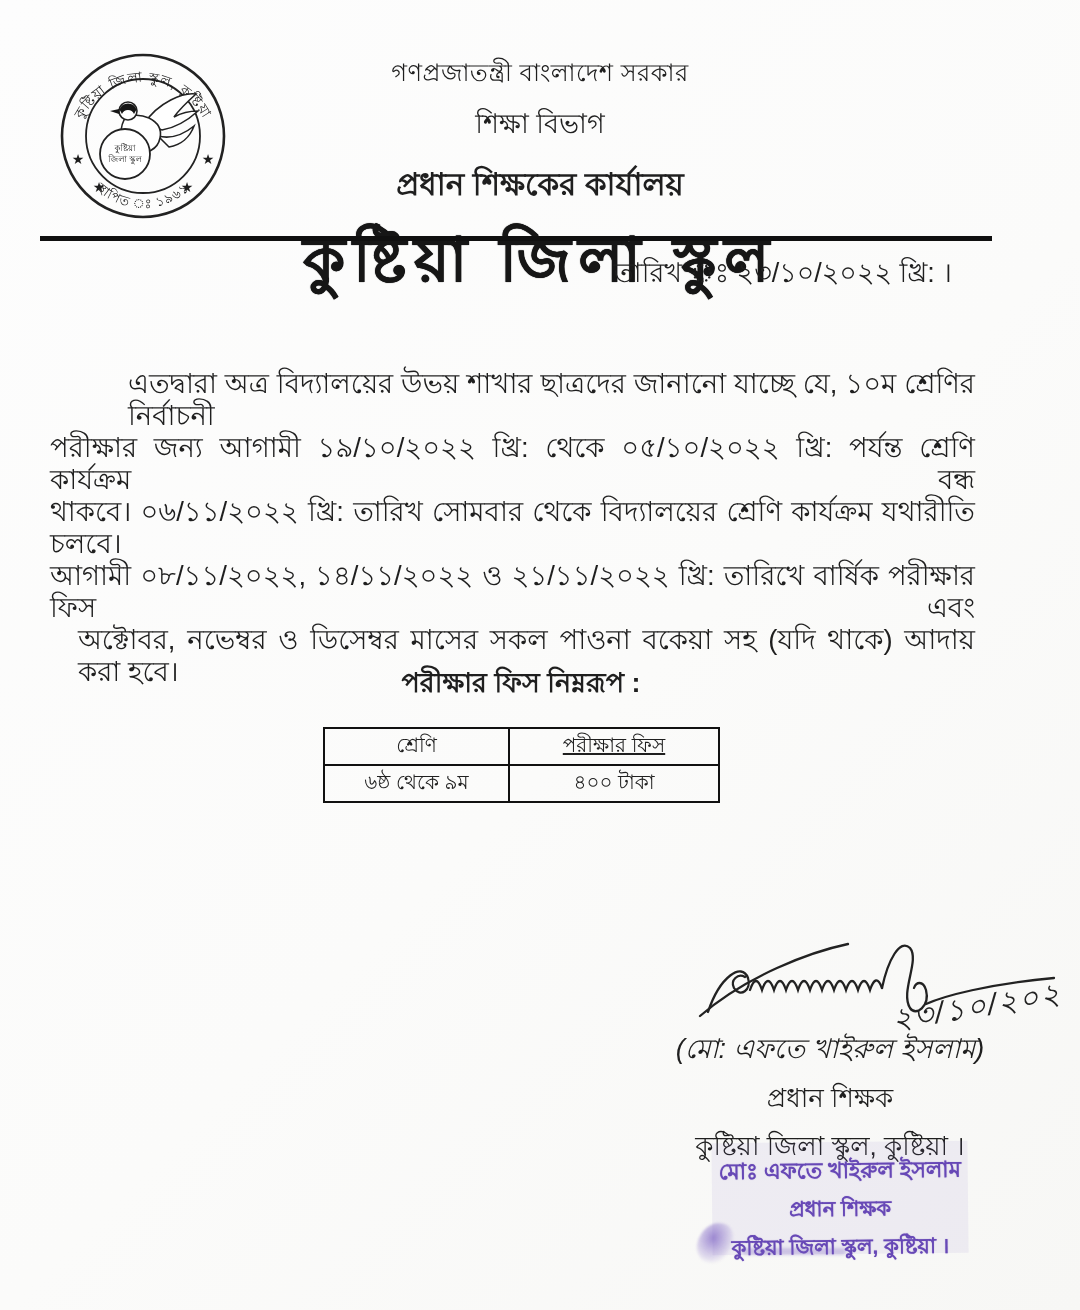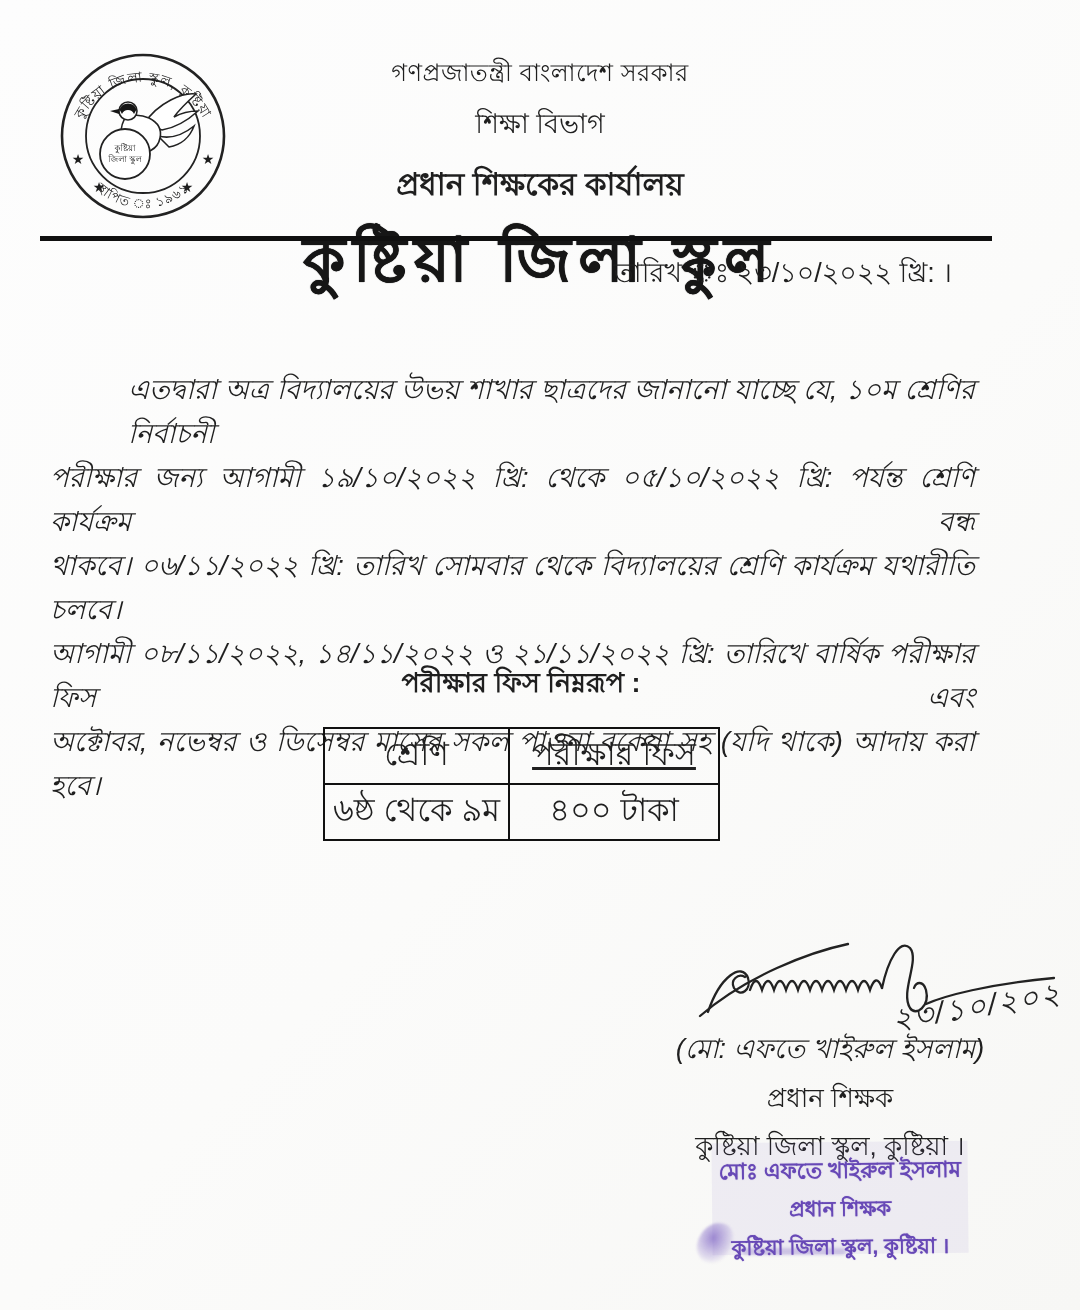--- a/index.html
+++ b/index.html
@@ -32,35 +32,35 @@
   .rule {
     position:absolute; left:40px; top:236px; width:952px; height:4px;
     border-top:2px solid #101010; border-bottom:3px solid #101010;
   }
 
   
   .date-line { position:absolute; top:252px; right:128px; font-size:27px; }
 
   
   .body-block { position:absolute; left:50px; top:368px; width:925px;
-                font-size:27.5px; line-height:44px;font-style:italic; }
+                font-size:27.5px; line-height:32px; }
   .body-line { text-align:justify; text-align-last:justify; white-space:normal; }
   .body-line.first { padding-left:78px; }
-  .body-line.last  { text-align-last:left; }
+  .body-line.last  { text-align-last:left;margin-left:28px; }
 
   
   .fees-heading { position:absolute; left:0; top:662px; width:1042px;
                   text-align:center; font-size:27px; font-weight:700; }
   .fees-table {
     position:absolute; left:323px; top:727px;
     border-collapse:collapse; table-layout:fixed;
   }
   .fees-table td, .fees-table th {
     border:2.5px solid #111; text-align:center; vertical-align:middle;
-    font-size:32px; font-weight:400; height:37px; padding:0 6px;
+    font-size:20px; font-weight:400; height:37px; padding:0 6px;
   }
   .col-class { width:185px; } .col-fee { width:210px;text-decoration:underline; }
 
   
   .sig-svg { position:absolute; left:688px; top:926px; width:376px; height:120px; }
   .sig-block { position:absolute; left:630px; top:1028px; width:400px; text-align:center; }
   .sig-name   { font-size:27px;font-style:italic; }
   .sig-title  { font-size:26px; margin-top:5px; }
   .sig-school { font-size:26px; margin-top:4px; }
 

